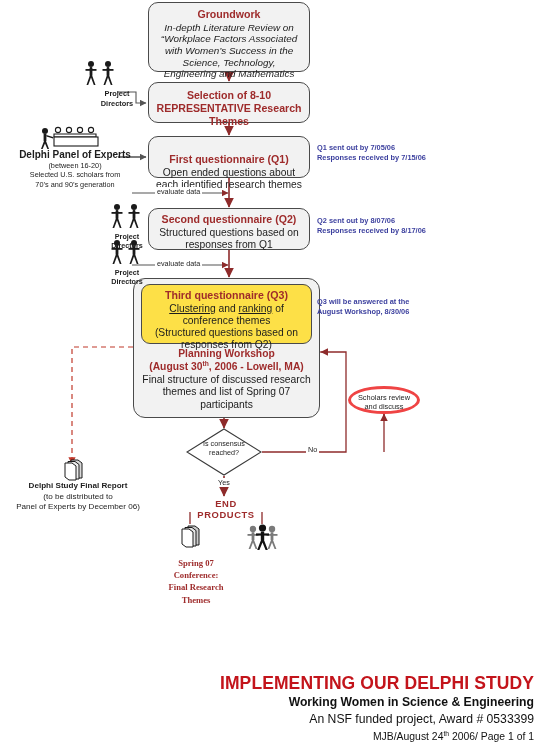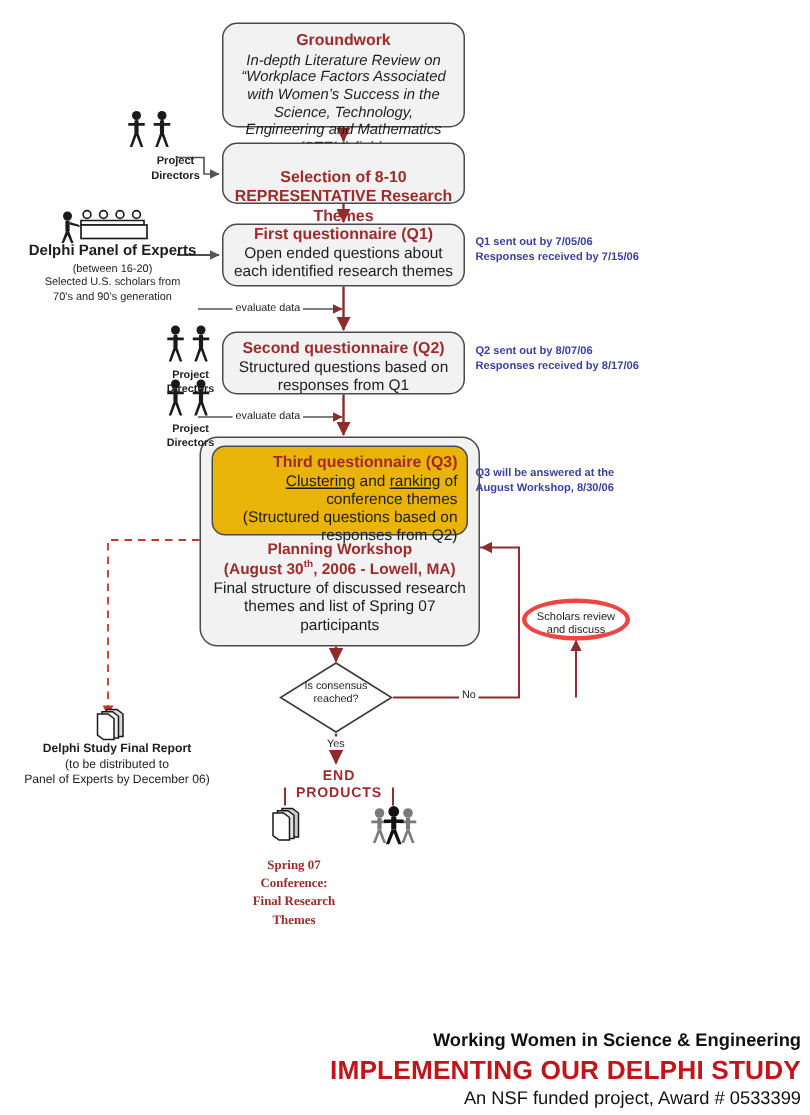--- a/index.html
+++ b/index.html
@@ -5,21 +5,21 @@
   * { box-sizing: border-box; }
   html, body { margin:0; padding:0; }
   body {
     width: 540px; height: 743px;
     background: #ffffff;
     font-family: "Liberation Sans", sans-serif;
     position: relative;
     overflow: hidden;
     color: #1a1a1a;
   }
-  .stage { position:absolute; left:0; top:13px; width:540px; height:659px; }
+  .stage { position:absolute; left:0; top:0; width:540px; height:659px; }
 
   
   .node {
     position:absolute;
     border:1px solid #4a4a4a;
     border-radius:10px;
     background:#f2f2f2;
     text-align:center;
     padding:4px 6px;
     line-height:1.18;
@@ -27,31 +27,31 @@
     color:#1d1d1d;
   }
   .node .hd {
     font-weight:bold;
     color:#9e2b2b;
     font-size:10.6px;
     display:block;
     margin-bottom:1px;
   }
   .node .bodytext { display:block; }
-  .node.white { background:#eab308;text-align:right; }
+  .node.white { background:#fde047; }
 
   
   #groundwork { left:148px; top:2px; width:162px; height:70px; padding-top:5px; }
   #groundwork .bodytext { font-style:italic; font-size:9.9px; }
   #groundwork .hd { font-style:normal; }
 
   #selection { left:148px; top:82px; width:162px; height:41px; padding-top:6px; }
-  #selection .hd { line-height:1.22;margin-top:10px; }
-
-  #q1 { left:148px; top:136px; width:162px; height:42px; padding-top:0; }
+  #selection .hd { line-height:1.22; }
+
+  #q1 { left:148px; top:136px; width:162px; height:42px; padding-top:16px; }
   #q2 { left:148px; top:208px; width:162px; height:42px; padding-top:4px; }
 
   #bigbox { left:133px; top:278px; width:187px; height:140px; border-radius:12px; background:#f2f2f2; border:1px solid #4a4a4a; position:absolute; }
   #q3 { left:141px; top:284px; width:171px; height:60px; padding-top:4px; border-radius:9px; }
   #q3 u { text-decoration:underline; }
   #workshop { position:absolute; left:136px; top:348px; width:181px; text-align:center; font-size:10.3px; line-height:1.2; }
   #workshop .hd { font-weight:bold; color:#9e2b2b; display:block; }
 
   
   #diamond-wrap { position:absolute; left:186px; top:428px; width:76px; height:48px; }
@@ -349,19 +349,19 @@
     </g>
     <g fill="#111111">
       <circle cx="16.5" cy="4" r="3.6"></circle>
       <path d="M14.8 7.5 L14.8 16 L18.2 16 L18.2 7.5 Z"></path>
       <path d="M10 9.4 L23 9.4 L23 11.6 L10 11.6 Z"></path>
       <path d="M15 16 L11.2 26 L13.4 26 L16.5 18.4 L19.6 26 L21.8 26 L18 16 Z"></path>
     </g>
   </svg>
 
   <div id="footer">
+    <div id="f-title">IMPLEMENTING OUR DELPHI STUDY</div>
     <div id="f-sub">Working Women in Science &amp; Engineering</div>
-    <div id="f-title">IMPLEMENTING OUR DELPHI STUDY</div>
     <div id="f-sub2">An NSF funded project, Award # 0533399</div>
     <div id="f-sub3"><span>MJB/August 24</span><sup>th</sup><span> 2006/ Page 1 of 1</span></div>
   </div>
 
 </div>
 
 </body></html>

